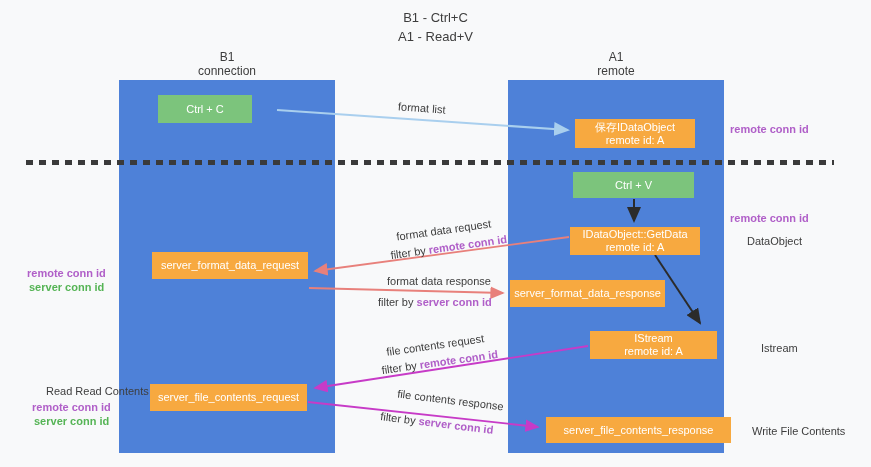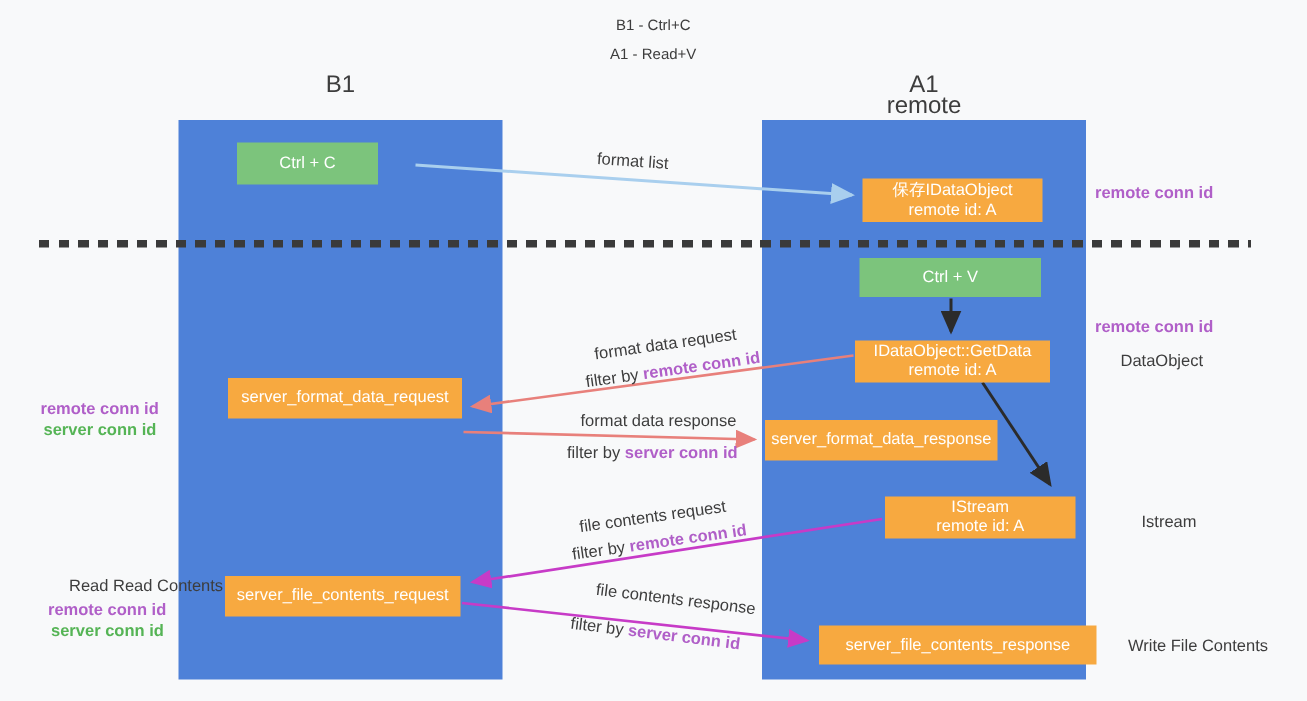--- a/index.html
+++ b/index.html
@@ -8,25 +8,25 @@
     background:#f8f9fa;
   }
   .canvas{
     position:relative;
     width:871px;height:467px;
     background:#f8f9fa;
     overflow:hidden;
   }
   .title{
     position:absolute;left:0;top:8px;width:871px;
-    text-align:center;color:#3d3d3d;font-size:10px;line-height:19px;
+    text-align:center;color:#3d3d3d;font-size:13px;line-height:19px;
   }
   .col-header{
     position:absolute;width:216px;text-align:center;
-    color:#3d3d3d;font-size:16px;line-height:14px;
+    color:#3d3d3d;font-size:12px;line-height:14px;
   }
   .lane{
     position:absolute;top:80px;width:216px;height:373px;
     background:#4e81d8;
   }
   .dashed-line{
     position:absolute;left:26px;top:160px;width:808px;height:5px;
     background:repeating-linear-gradient(to right,#3a3a3a 0 7px,transparent 7px 13px);
   }
   .node{
@@ -50,20 +50,21 @@
 
 <div class="canvas">
 
   <div class="title">
     <div>B1 - Ctrl+C</div>
     <div>A1 - Read+V</div>
   </div>
 
   <div class="col-header" style="left:119px;top:50px;">
     <div>B1</div>
+    <div>connection</div>
   </div>
   <div class="col-header" style="left:508px;top:50px;">
     <div>A1</div>
     <div>remote</div>
   </div>
 
   <div class="lane" style="left:119px;"></div>
   <div class="lane" style="left:508px;"></div>
 
   <div class="dashed-line"></div>

